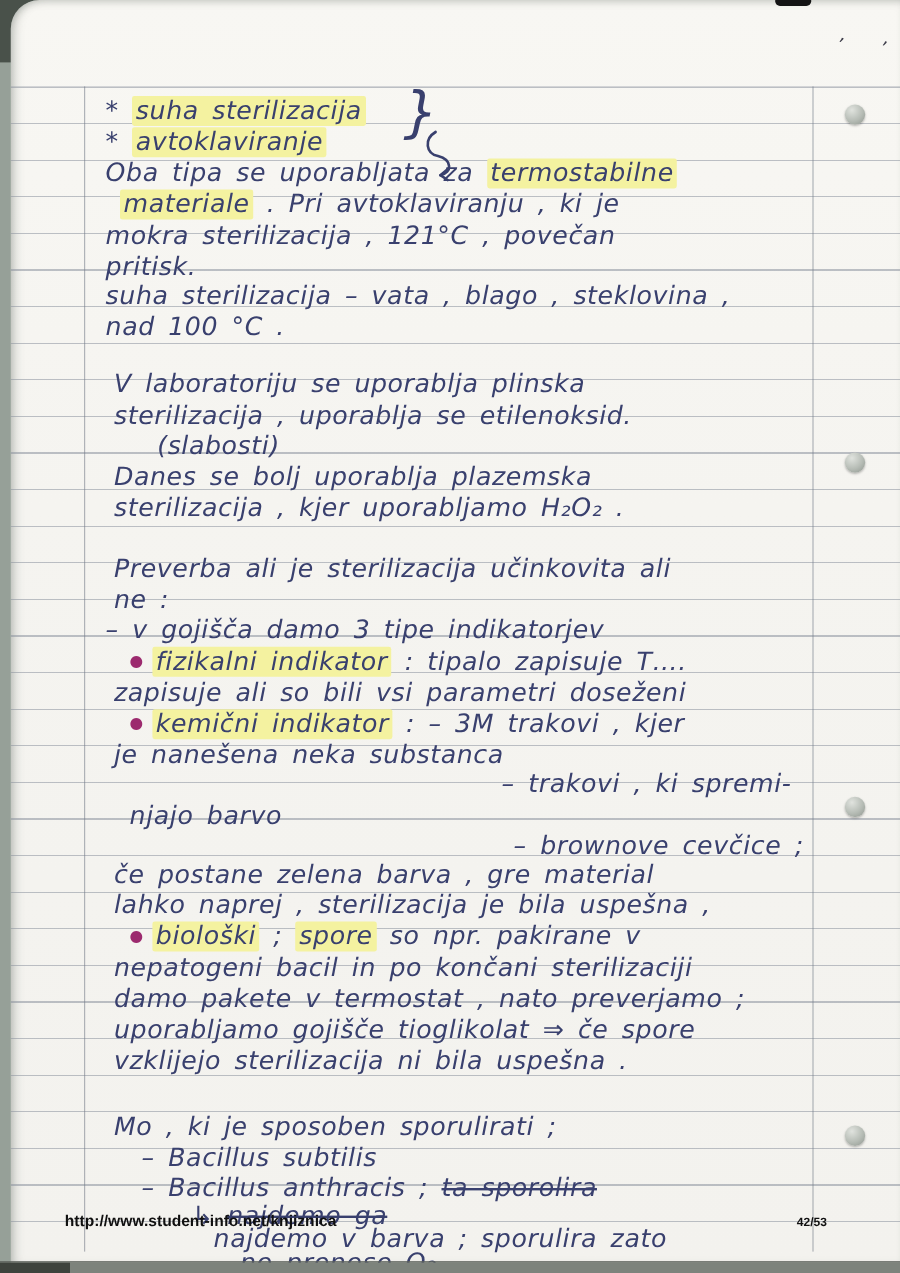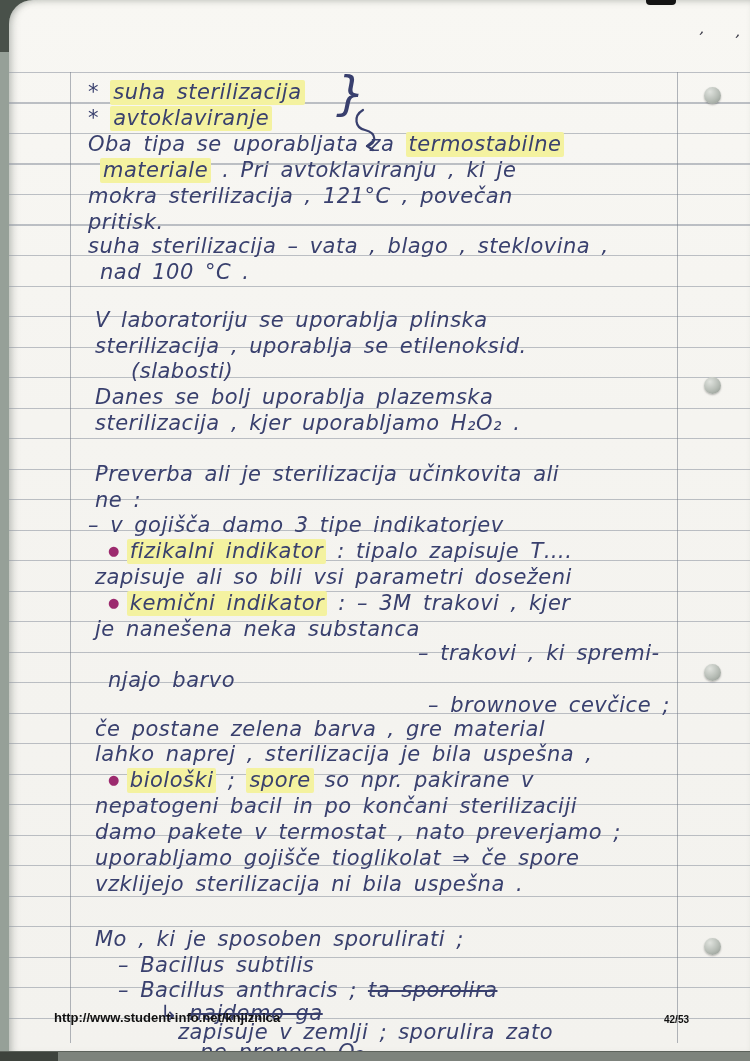--- a/index.html
+++ b/index.html
@@ -85,21 +85,21 @@
 </div>
 
 <div>
     <div class="hw-line" style="left: 88px; top: 79px;"><span>* </span><span class="hl">suha sterilizacija</span></div>
     <div class="hw-line" style="left: 88px; top: 105px;"><span>* </span><span class="hl">avtoklaviranje</span></div>
     <div class="hw-line" style="left: 88px; top: 131px;"><span>Oba tipa se uporabljata za </span><span class="hl">termostabilne</span></div>
     <div class="hw-line" style="left: 88px; top: 157px; margin-left: 12px;"><span class="hl">materiale</span><span> . Pri avtoklaviranju , ki je</span></div>
     <div class="hw-line" style="left: 88px; top: 183px;"><span>mokra sterilizacija , 121°C , povečan</span></div>
     <div class="hw-line" style="left: 88px; top: 209px;"><span>pritisk.</span></div>
     <div class="hw-line" style="left: 88px; top: 233px;"><span>suha sterilizacija – vata , blago , steklovina ,</span></div>
-    <div class="hw-line" style="left: 88px; top: 259px; margin-left: 12px;"><span>nad 100 °C .</span></div>
+    <div class="hw-line" style="left: 88px; top: 259px;"><span>nad 100 °C .</span></div>
     <div class="hw-line" style="left: 95px; top: 307px;"><span>V laboratoriju se uporablja plinska</span></div>
     <div class="hw-line" style="left: 95px; top: 333px;"><span>sterilizacija , uporablja se etilenoksid.</span></div>
     <div class="hw-line" style="left: 95px; top: 358px; margin-left: 36px;"><span>(slabosti)</span></div>
     <div class="hw-line" style="left: 95px; top: 384px;"><span>Danes se bolj uporablja plazemska</span></div>
     <div class="hw-line" style="left: 95px; top: 410px;"><span>sterilizacija , kjer uporabljamo H₂O₂ .</span></div>
     <div class="hw-line" style="left: 95px; top: 461px;"><span>Preverba ali je sterilizacija učinkovita ali</span></div>
     <div class="hw-line" style="left: 95px; top: 487px;"><span>ne :</span></div>
     <div class="hw-line" style="left: 88px; top: 512px;"><span>– v gojišča damo 3 tipe indikatorjev</span></div>
     <div class="hw-line" style="left: 108px; top: 538px;"><span class="bullet">●</span><span class="hl">fizikalni indikator</span><span> : tipalo zapisuje T….</span></div>
     <div class="hw-line" style="left: 95px; top: 564px;"><span>zapisuje ali so bili vsi parametri doseženi</span></div>
@@ -112,20 +112,20 @@
     <div class="hw-line" style="left: 95px; top: 741px;"><span>lahko naprej , sterilizacija je bila uspešna ,</span></div>
     <div class="hw-line" style="left: 108px; top: 767px;"><span class="bullet">●</span><span class="hl">biološki</span><span> ; </span><span class="hl">spore</span><span> so npr. pakirane v</span></div>
     <div class="hw-line" style="left: 95px; top: 793px;"><span>nepatogeni bacil in po končani sterilizaciji</span></div>
     <div class="hw-line" style="left: 95px; top: 819px;"><span>damo pakete v termostat , nato preverjamo ;</span></div>
     <div class="hw-line" style="left: 95px; top: 845px;"><span>uporabljamo gojišče tioglikolat ⇒ če spore</span></div>
     <div class="hw-line" style="left: 95px; top: 871px;"><span>vzklijejo sterilizacija ni bila uspešna .</span></div>
     <div class="hw-line" style="left: 95px; top: 926px;"><span>Mo , ki je sposoben sporulirati ;</span></div>
     <div class="hw-line" style="left: 118px; top: 952px;"><span>– Bacillus subtilis</span></div>
     <div class="hw-line" style="left: 118px; top: 977px;"><span>– Bacillus anthracis ; </span><span class="strike">ta sporolira</span></div>
     <div class="hw-line" style="left: 160px; top: 1000px;"><span>↳ </span><span class="strike">najdemo ga</span></div>
-    <div class="hw-line" style="left: 178px; top: 1019px;"><span>zapisuje v zemlji ; sporulira zato</span></div>
+    <div class="hw-line" style="left: 178px; top: 1019px;"><span>najdemo v barva ; sporulira zato</span></div>
     <div class="hw-line" style="left: 200px; top: 1039px;"><span>ne prenese O₂</span></div>
   </div>
 
 <div class="watermark">http://www.student-info.net/knjiznica</div>
 <div class="pagenum">42/53</div>
 
 <div class="bottom-bar"></div>
 
 </body></html>

